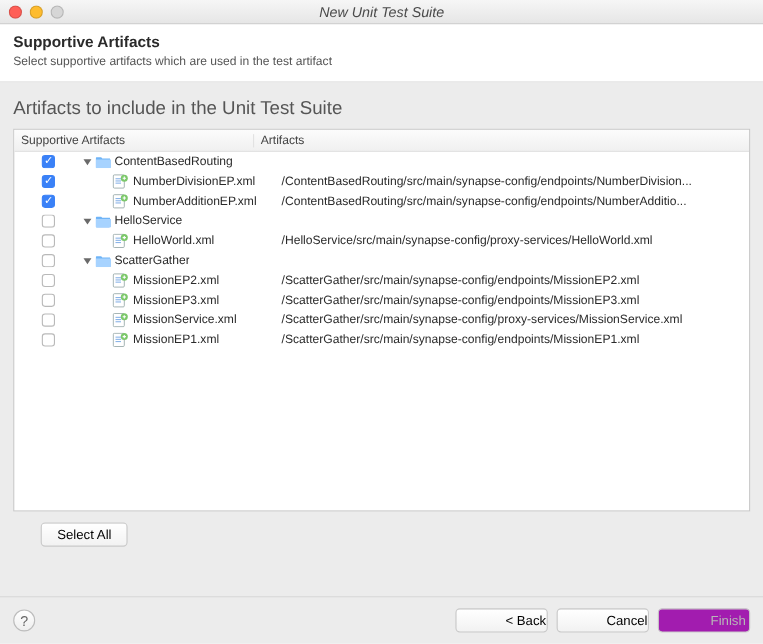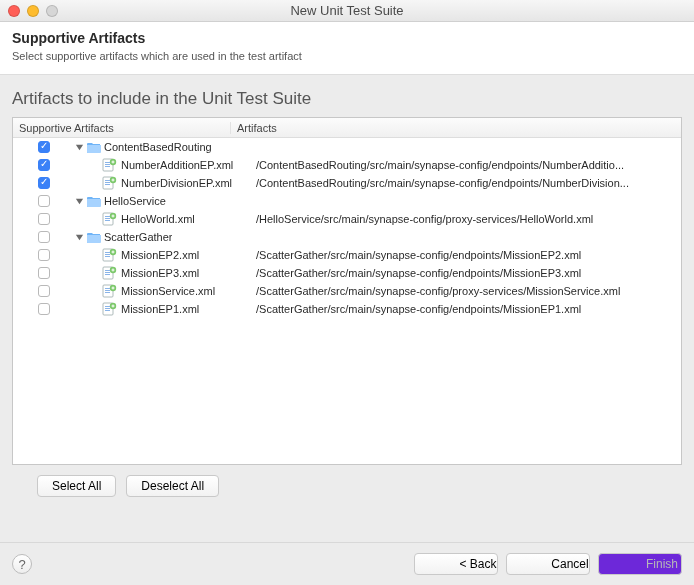--- a/index.html
+++ b/index.html
@@ -31,20 +31,21 @@
     width: 12px; height: 12px; border-radius: 50%;
     border: 0.5px solid rgba(0,0,0,0.15);
   }
   .tbtn.red { background:#ff5f57; }
   .tbtn.yel { background:#febc2e; }
   .tbtn.grn { background:#d6d6d6; }
   .title {
     flex:1; text-align:center;
     font-size: 13px;
     color:#4a4a4a;
+    font-style:italic;
   }
   .header-area {
     background:#fff;
     padding: 8px 12px 12px;
     border-bottom:1px solid #ddd;
   }
   .header-area h1 {
     font-size:14px;
     font-weight:600;
     margin-bottom:4px;
@@ -188,21 +189,21 @@
     margin-left:8px;
     padding-left:44px;
   }
   .wiz-btn.primary {
     background: linear-gradient(#5ea0ff,#2e7bf6);
     border-color:#2e7bf6;
     color:#fff;
   }
   .wiz-btn:disabled {
     color:#b7b7b7;
-    background:#6d28d9;
+    background:#a21caf;
     cursor:default;
   }
 </style>
 </head>
 <body>
 
 <div class="titlebar">
   <div class="traffic">
     <div class="tbtn red"></div>
     <div class="tbtn yel"></div>
@@ -247,39 +248,39 @@
             <input type="checkbox" class="cb" checked="" style="">
             <div class="indent2"></div>
             <span class="file-icon"><svg viewBox="0 0 16 14">
                 <rect x="1" y="1" width="10" height="12" rx="1" fill="#fff" stroke="#9aa" stroke-width="0.8"></rect>
                 <circle cx="11" cy="4" r="3.2" fill="#7cc86b"></circle>
                 <path d="M11 2.5v3M9.5 4h3" stroke="#fff" stroke-width="1"></path>
                 <rect x="3" y="4" width="5" height="1" fill="#8ab4e8"></rect>
                 <rect x="3" y="6" width="5" height="1" fill="#8ab4e8"></rect>
                 <rect x="3" y="8" width="5" height="1" fill="#8ab4e8"></rect>
               </svg></span>
+            <span class="label">NumberDivisionEP.xml</span>
+          </div>
+          <div class="cell-b">/ContentBasedRouting/src/main/synapse-config/endpoints/NumberDivision...</div>
+        </div>
+        <div class="row">
+          <div class="cell-a">
+            <input type="checkbox" class="cb" checked="" style="">
+            <div class="indent2"></div>
+            <span class="file-icon"><svg viewBox="0 0 16 14">
+                <rect x="1" y="1" width="10" height="12" rx="1" fill="#fff" stroke="#9aa" stroke-width="0.8"></rect>
+                <circle cx="11" cy="4" r="3.2" fill="#7cc86b"></circle>
+                <path d="M11 2.5v3M9.5 4h3" stroke="#fff" stroke-width="1"></path>
+                <rect x="3" y="4" width="5" height="1" fill="#8ab4e8"></rect>
+                <rect x="3" y="6" width="5" height="1" fill="#8ab4e8"></rect>
+                <rect x="3" y="8" width="5" height="1" fill="#8ab4e8"></rect>
+              </svg></span>
             <span class="label">NumberAdditionEP.xml</span>
           </div>
           <div class="cell-b">/ContentBasedRouting/src/main/synapse-config/endpoints/NumberAdditio...</div>
-        </div>
-        <div class="row">
-          <div class="cell-a">
-            <input type="checkbox" class="cb" checked="" style="">
-            <div class="indent2"></div>
-            <span class="file-icon"><svg viewBox="0 0 16 14">
-                <rect x="1" y="1" width="10" height="12" rx="1" fill="#fff" stroke="#9aa" stroke-width="0.8"></rect>
-                <circle cx="11" cy="4" r="3.2" fill="#7cc86b"></circle>
-                <path d="M11 2.5v3M9.5 4h3" stroke="#fff" stroke-width="1"></path>
-                <rect x="3" y="4" width="5" height="1" fill="#8ab4e8"></rect>
-                <rect x="3" y="6" width="5" height="1" fill="#8ab4e8"></rect>
-                <rect x="3" y="8" width="5" height="1" fill="#8ab4e8"></rect>
-              </svg></span>
-            <span class="label">NumberDivisionEP.xml</span>
-          </div>
-          <div class="cell-b">/ContentBasedRouting/src/main/synapse-config/endpoints/NumberDivision...</div>
         </div>
         <div class="row">
           <div class="cell-a">
             <input type="checkbox" class="cb" style="">
             <div class="indent1"></div>
             <span class="disclosure">
               <svg viewBox="0 0 10 10">
                 <path d="M1 2 L9 2 L5 8 Z"></path>
               </svg>
             </span>
@@ -386,21 +387,20 @@
               </svg></span>
             <span class="label">MissionEP1.xml</span>
           </div>
           <div class="cell-b">/ScatterGather/src/main/synapse-config/endpoints/MissionEP1.xml</div>
         </div>
       </div>
   </div>
 
   <div class="sel-buttons">
     <button class="btn">Select All</button>
-    <button class="btn">Deselect All</button>
   </div>
 </div>
 
 <div class="footer">
   <div class="help">?</div>
   <div class="spacer"></div>
   <button class="wiz-btn">&lt; Back</button>
   <button class="wiz-btn">Cancel</button>
   <button class="wiz-btn" disabled="">Finish</button>
 </div>

